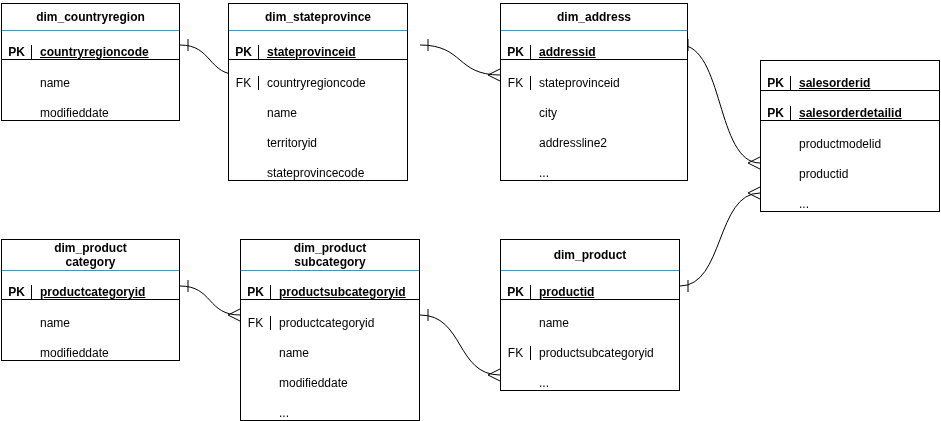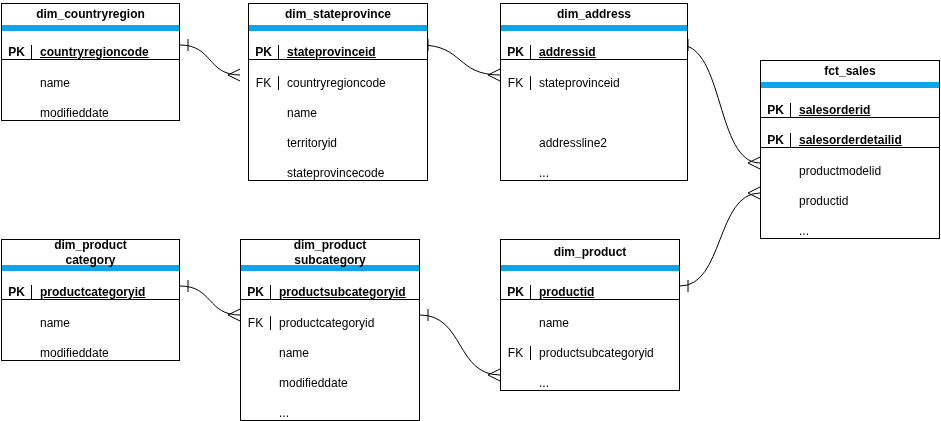--- a/index.html
+++ b/index.html
@@ -18,21 +18,21 @@
     background: #fff;
     border: 1px solid #000;
     font-size: 12px;
     line-height: 1.2;
   }
   .entity .title {
     font-weight: bold;
     text-align: center;
     white-space: pre-line;
     display: flex; align-items: center; justify-content: center;
-    border-bottom: 6px solid #0ea5e9;
+    border-bottom: 1px solid #0ea5e9;
   }
   .row { display: flex; align-items: flex-end; }
   .row .key {
     flex: 0 0 30px; width: 30px;
     border-right: 1px solid #000;
     display: flex; align-items: center; justify-content: center;
   }
   .row .field {
     flex: 1;
     display: flex; align-items: center;
@@ -104,21 +104,21 @@
     <div class="row body">
       <div class="key"></div>
       <div class="field">name</div>
     </div>
     <div class="row body">
       <div class="key"></div>
       <div class="field">modifieddate</div>
     </div>
   </div>
 
-  <div class="entity t-top" style="left:248px; top:3px; width:180px;">
+  <div class="entity t-top" style="left:228px; top:3px; width:180px;">
     <div class="title">dim_stateprovince</div>
     <div class="row pkrow">
       <div class="key">PK</div>
       <div class="field">stateprovinceid</div>
     </div>
     <div class="row body">
       <div class="key">FK</div>
       <div class="field">countryregioncode</div>
     </div>
     <div class="row body">
@@ -140,33 +140,33 @@
     <div class="row pkrow">
       <div class="key">PK</div>
       <div class="field">addressid</div>
     </div>
     <div class="row body">
       <div class="key">FK</div>
       <div class="field">stateprovinceid</div>
     </div>
     <div class="row body">
       <div class="key"></div>
+      <div class="field">city</div>
     </div>
     <div class="row body">
       <div class="key"></div>
       <div class="field">addressline2</div>
     </div>
     <div class="row body">
       <div class="key"></div>
       <div class="field">...</div>
     </div>
   </div>
 
   <div class="entity t-fct" style="left:760px; top:60px; width:180px;">
-    <div class="title">fct_sales</div>
     <div class="row pkrow">
       <div class="key">PK</div>
       <div class="field">salesorderid</div>
     </div>
     <div class="row pkrow">
       <div class="key">PK</div>
       <div class="field">salesorderdetailid</div>
     </div>
     <div class="row body">
       <div class="key"></div>

